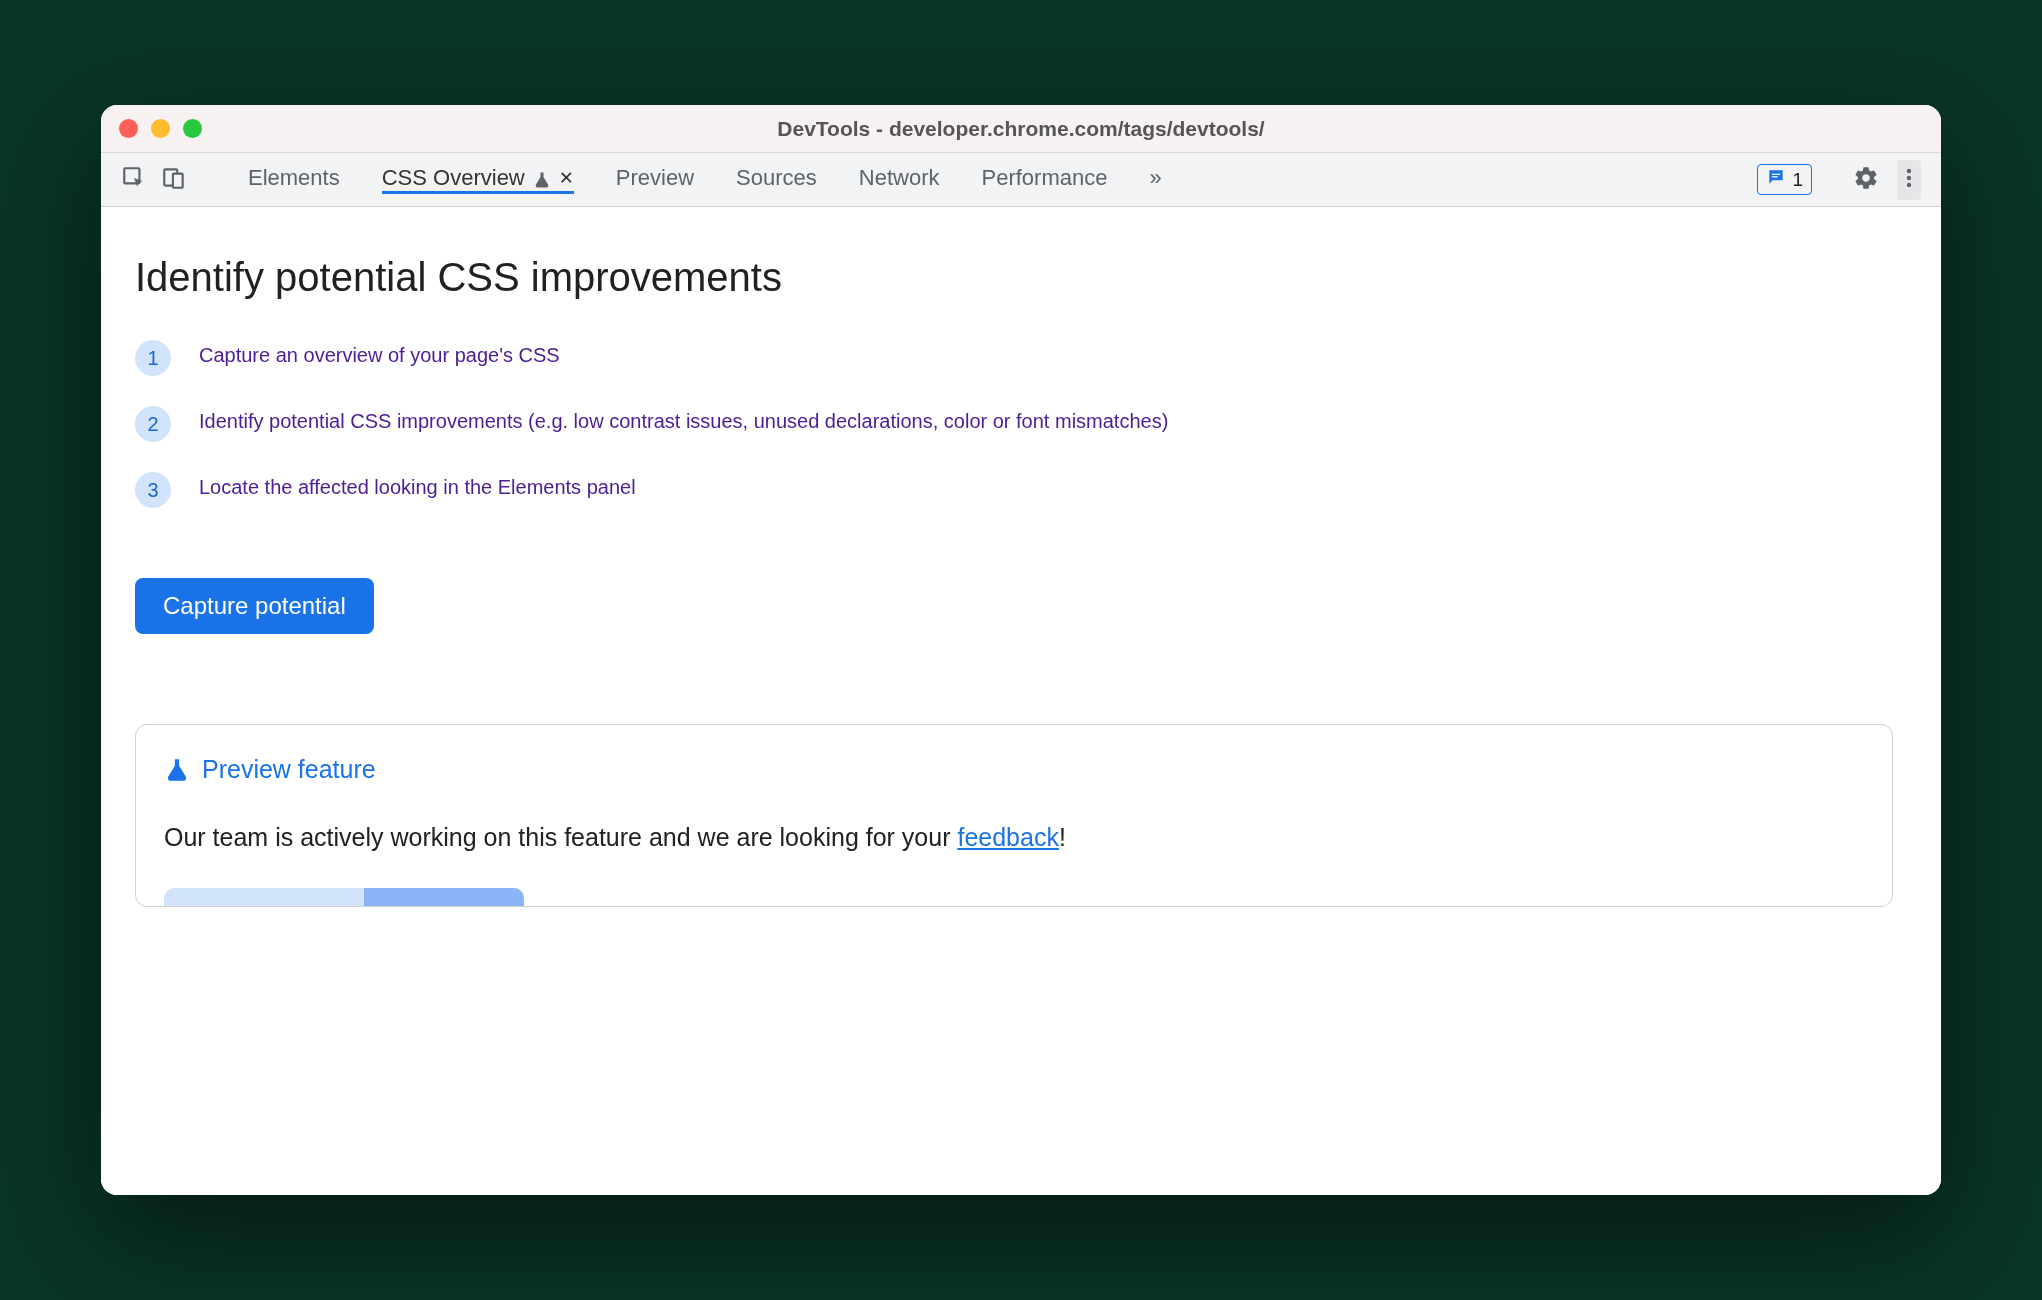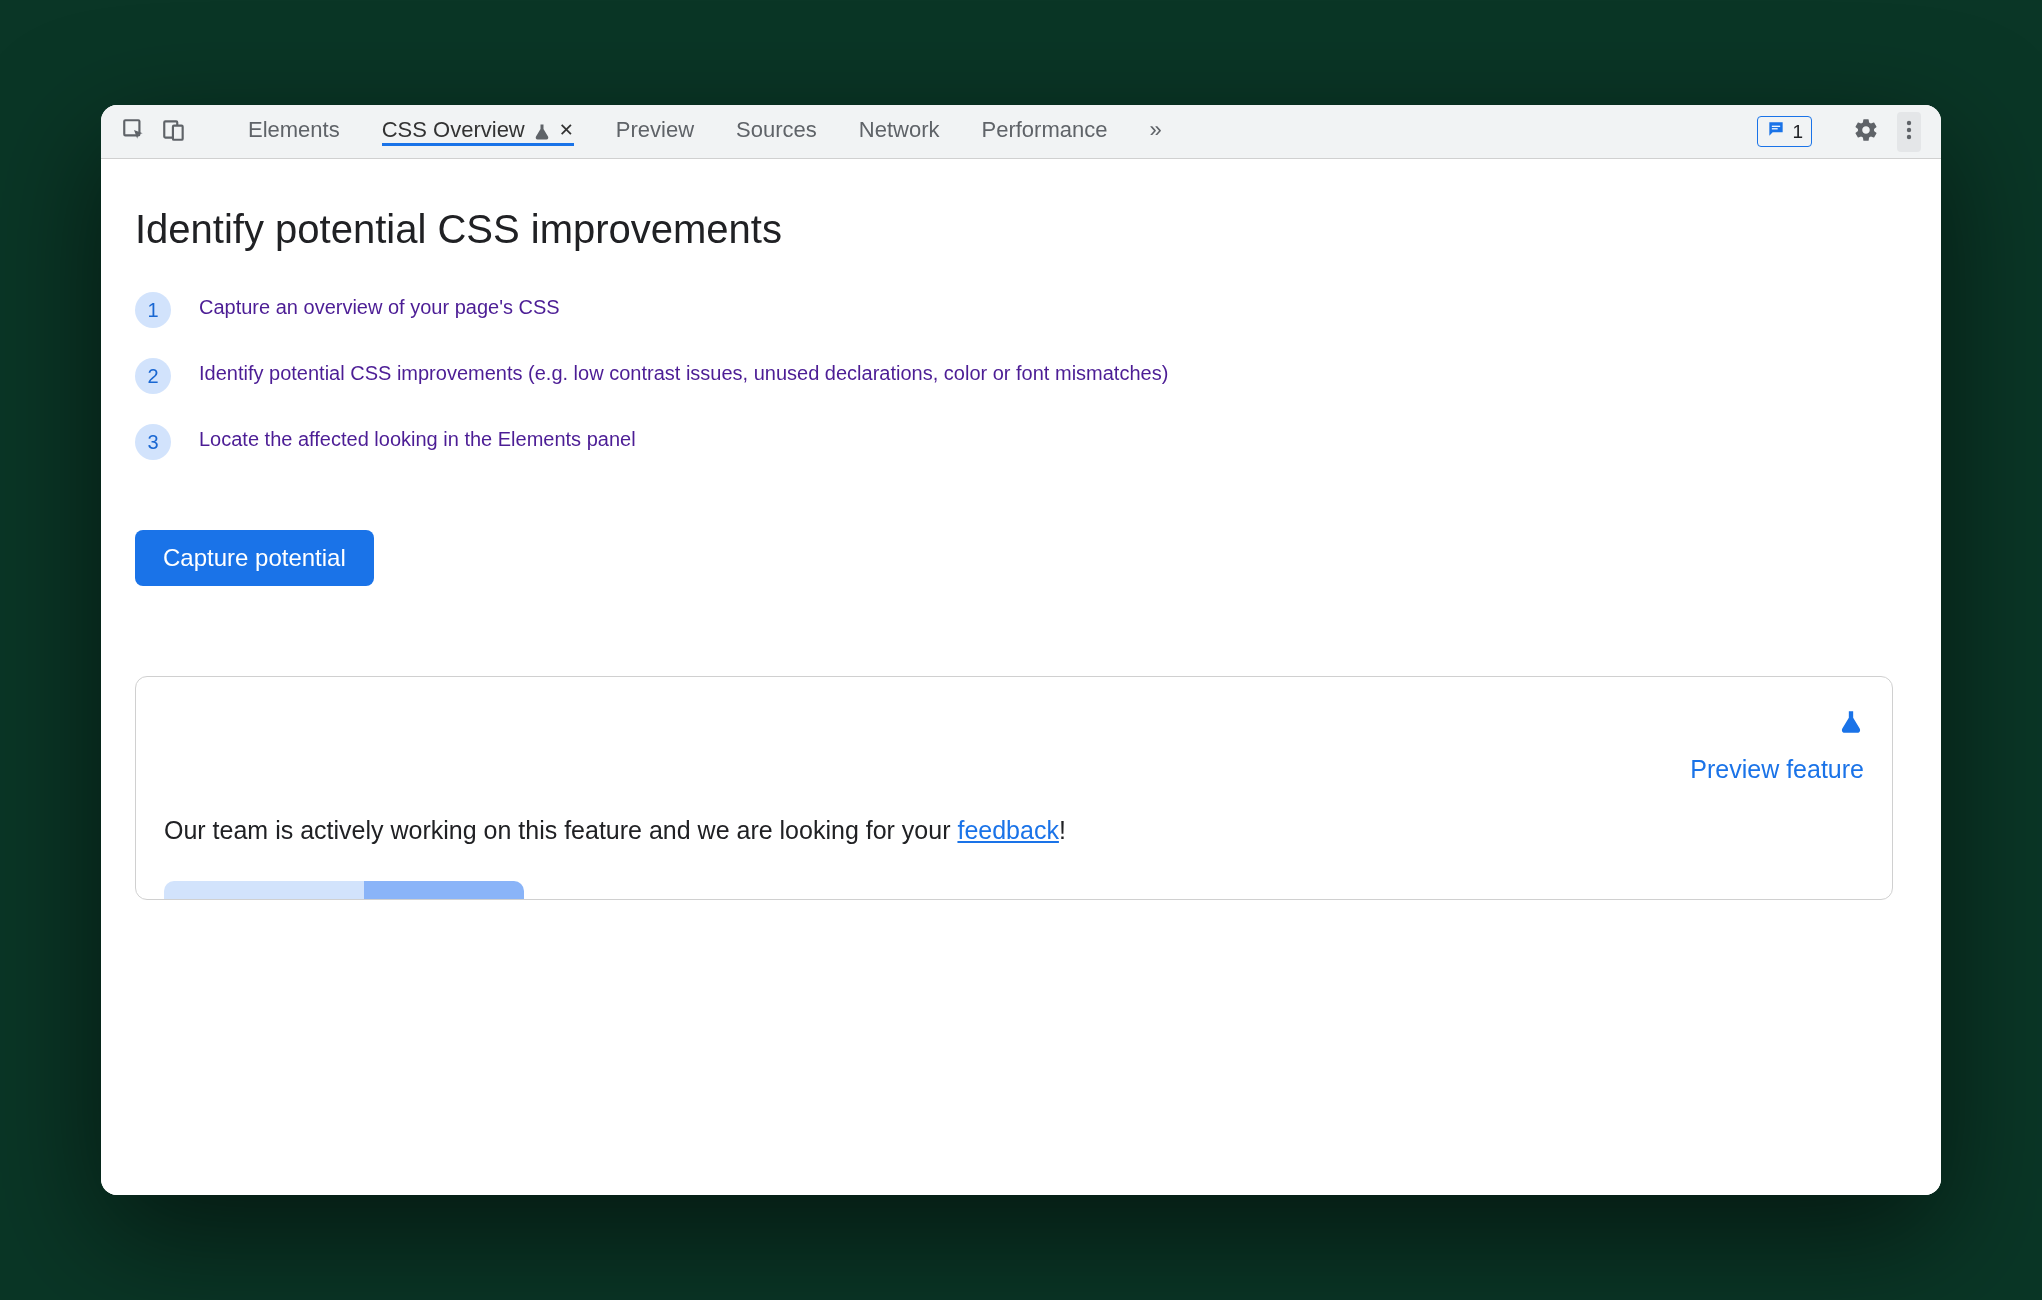--- a/index.html
+++ b/index.html
@@ -117,26 +117,25 @@
   cursor: pointer;
 }
 .preview-card {
   margin-top: 90px;
   border: 1px solid #d0d0d0;
   border-radius: 12px;
   padding: 30px 28px 0 28px;
 }
 .preview-title {
   display: flex;
-  align-items: flex-end;
+  align-items: flex-start;
   gap: 12px;
   color: #1a73e8;
   font-size: 25px;
   margin-bottom: 32px;
-  flex-direction: column;
 }
 .preview-title svg { width: 26px; height: 30px; }
 .preview-body {
   font-size: 25px;
   color: #202124;
   margin-bottom: 36px;
 }
 .preview-body a { color: #1a73e8; text-decoration: underline; }
 .progress-stub {
   display: flex;
@@ -146,20 +145,28 @@
   overflow: hidden;
 }
 .progress-stub .seg1 { background: #d2e3fc; flex: 1; }
 .progress-stub .seg2 { background: #8ab4f8; width: 160px; }
 </style>
 </head>
 <body>
 
 <div class="window">
 
+  <div class="titlebar">
+    <div class="traffic">
+      <div class="dot red"></div>
+      <div class="dot yellow"></div>
+      <div class="dot green"></div>
+    </div>
+    <div class="title-text">DevTools - developer.chrome.com/tags/devtools/</div>
+  </div>
 
   <div class="toolbar">
     <div class="tool-icons">
       <span>
         <svg viewBox="0 0 24 24" fill="none" stroke="#5f6368" stroke-width="2">
           <rect x="3" y="3" width="14" height="14" rx="1"></rect>
           <path d="M12 12 L20 15 L16 16 L15 20 Z" fill="#5f6368" stroke="none"></path>
         </svg>
       </span>
       <span>

